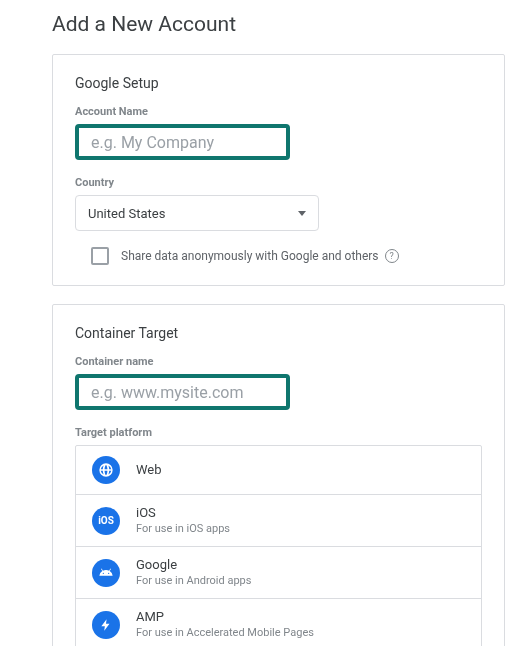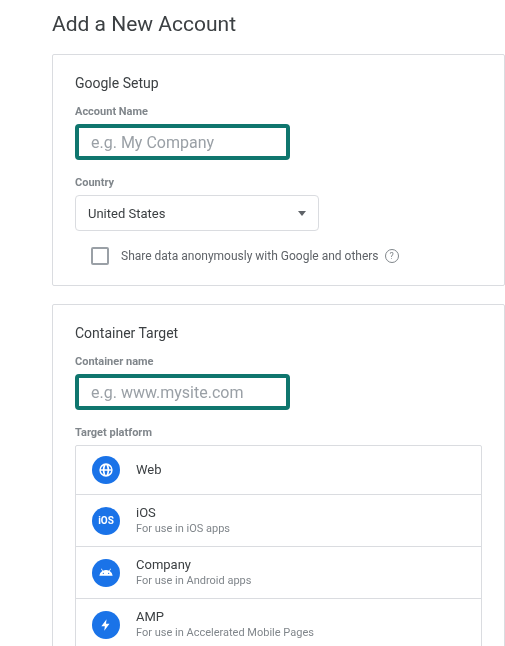--- a/index.html
+++ b/index.html
@@ -235,21 +235,21 @@
         </div>
       </div>
 
       <div class="platform-item">
         <div class="platform-icon icon-android">
           <svg class="icon-svg" width="16" height="16" viewBox="0 0 24 24">
               <path d="M17.6 9l1.6-2.8a.5.5 0 10-.9-.5L16.7 8.5A9.9 9.9 0 0012 7.5a9.9 9.9 0 00-4.7 1L5.7 5.7a.5.5 0 10-.9.5L6.4 9A9.5 9.5 0 002 16h20a9.5 9.5 0 00-4.4-7zM8 13.5A1 1 0 118 11.5a1 1 0 010 2zm8 0a1 1 0 110-2 1 1 0 010 2z"></path>
             </svg>
         </div>
         <div class="platform-text">
-          <span class="platform-name">Company</span>
+          <span class="platform-name">Google</span>
           <span class="platform-desc">For use in Android apps</span>
         </div>
       </div>
 
       <div class="platform-item">
         <div class="platform-icon icon-amp">
           <svg class="icon-svg" width="14" height="14" viewBox="0 0 24 24">
               <path d="M13 2L4 14h6l-1 8 9-12h-6l1-8z"></path>
             </svg>
         </div>

